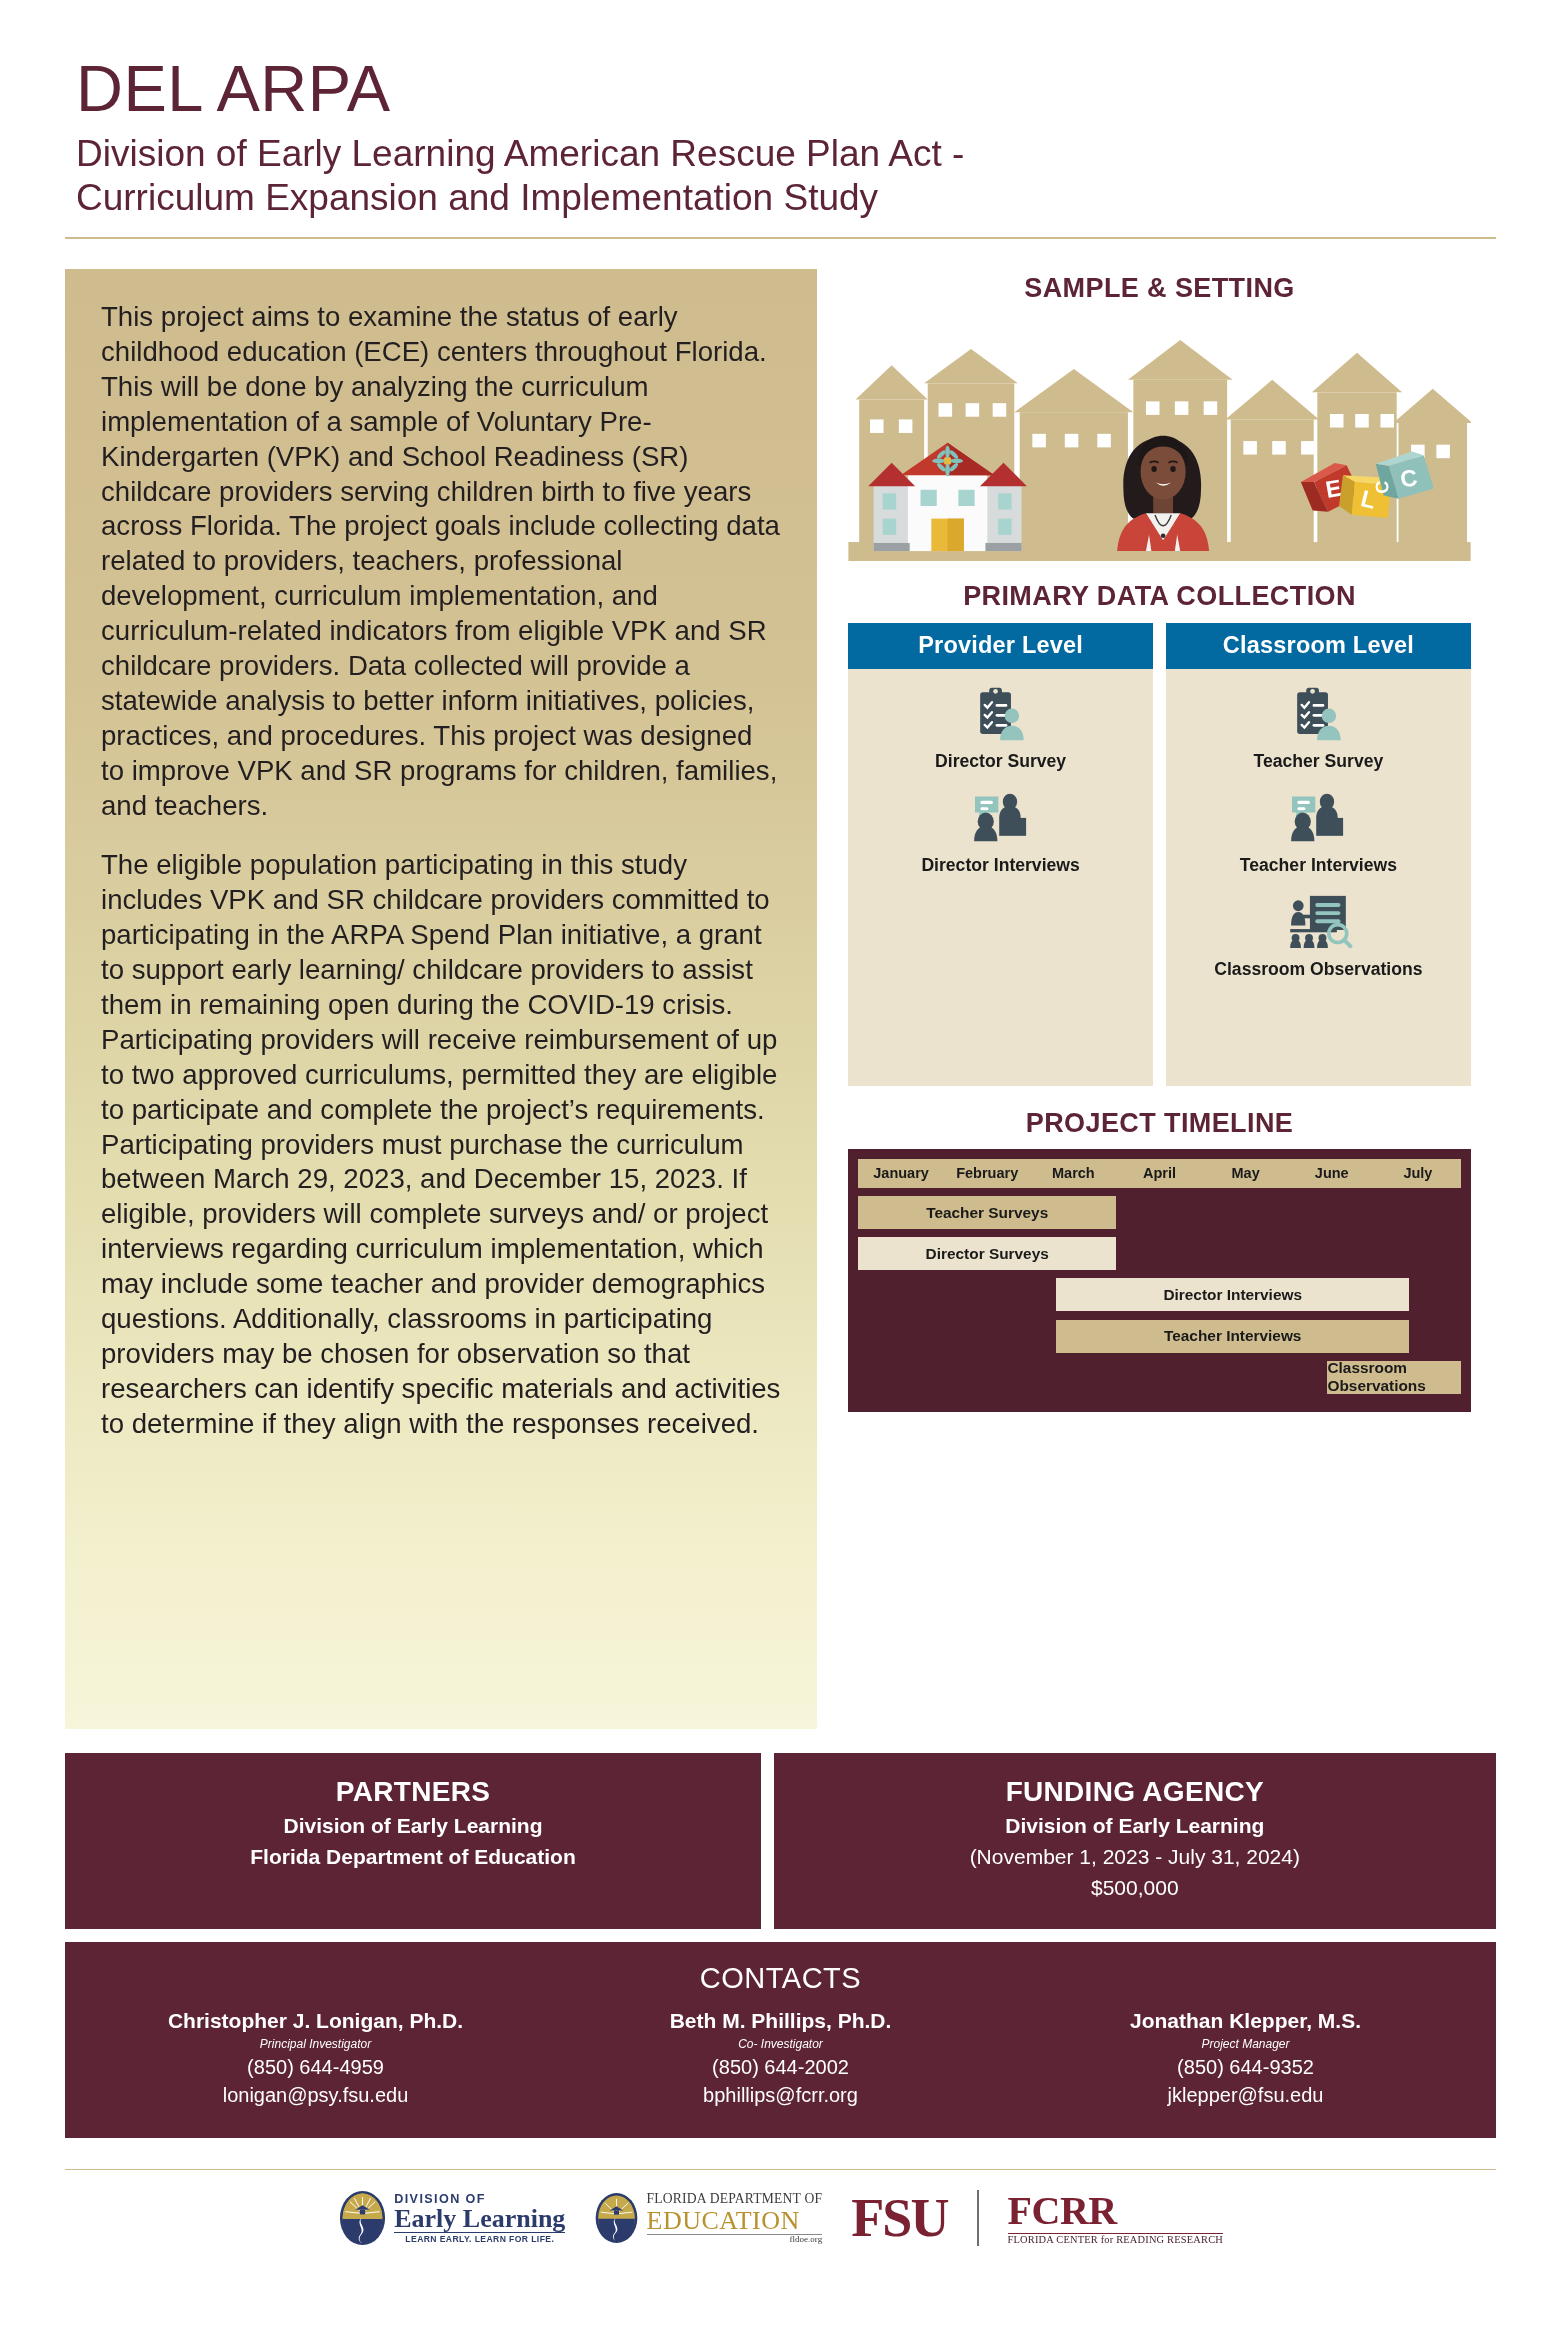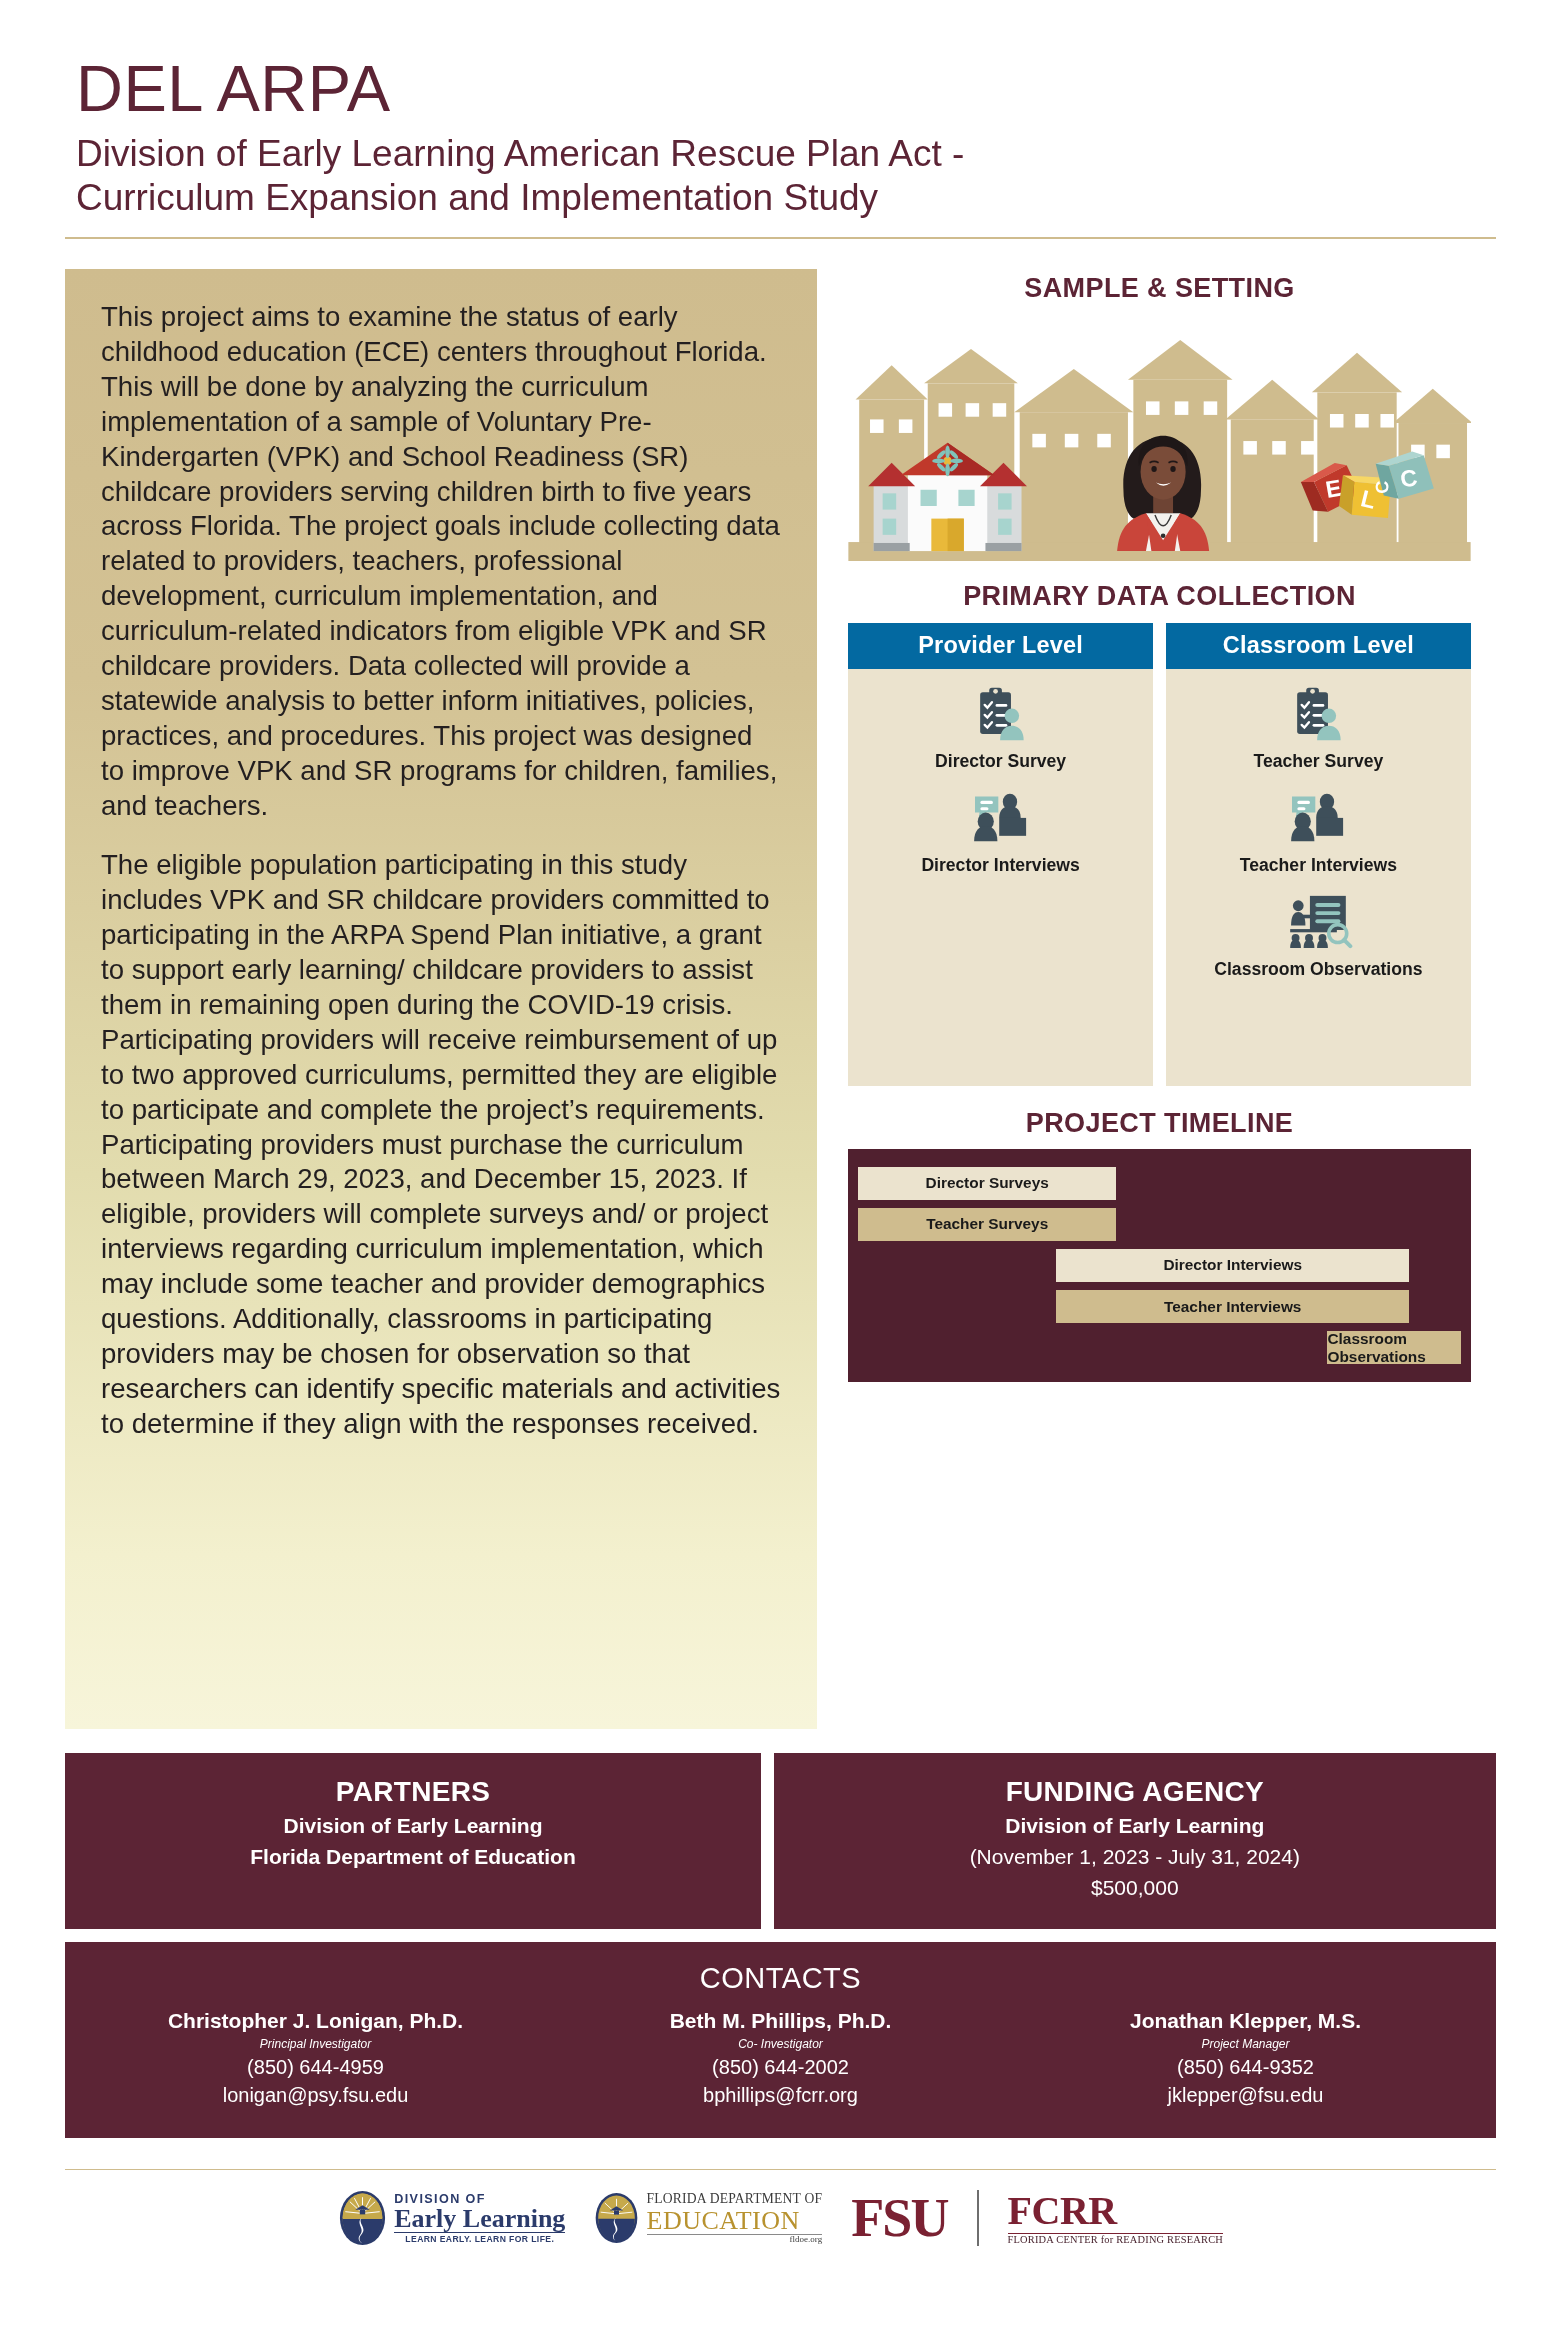--- a/index.html
+++ b/index.html
@@ -415,26 +415,35 @@
                 <div class="pdc-lbl">Classroom Observations</div>
               </div>
             </div>
           </div>
         </div>
       </div>
 
       <div class="tl">
         <div class="sec-title">PROJECT TIMELINE</div>
         <div class="tl-box">
+          <div class="tl-months">
+            <div class="tl-month">January</div>
+            <div class="tl-month">February</div>
+            <div class="tl-month">March</div>
+            <div class="tl-month">April</div>
+            <div class="tl-month">May</div>
+            <div class="tl-month">June</div>
+            <div class="tl-month">July</div>
+          </div>
           <div class="tl-rows">
             <div class="tl-row">
+              <div class="tl-bar" id="bar1" style="left: 0%; width: 42.8571%; background: rgb(207, 188, 142);">Teacher Surveys</div>
+            </div>
+            <div class="tl-row">
               <div class="tl-bar" id="bar0" style="left: 0%; width: 42.8571%; background: rgb(235, 227, 206);">Director Surveys</div>
-            </div>
-            <div class="tl-row">
-              <div class="tl-bar" id="bar1" style="left: 0%; width: 42.8571%; background: rgb(207, 188, 142);">Teacher Surveys</div>
             </div>
             <div class="tl-row">
               <div class="tl-bar" id="bar2" style="left: 32.8571%; width: 58.5714%; background: rgb(235, 227, 206);">Director Interviews</div>
             </div>
             <div class="tl-row">
               <div class="tl-bar" id="bar3" style="left: 32.8571%; width: 58.5714%; background: rgb(207, 188, 142);">Teacher Interviews</div>
             </div>
             <div class="tl-row">
               <div class="tl-bar" id="bar4" style="left: 77.8571%; width: 22.1429%; background: rgb(207, 188, 142);">Classroom Observations</div>
             </div>

